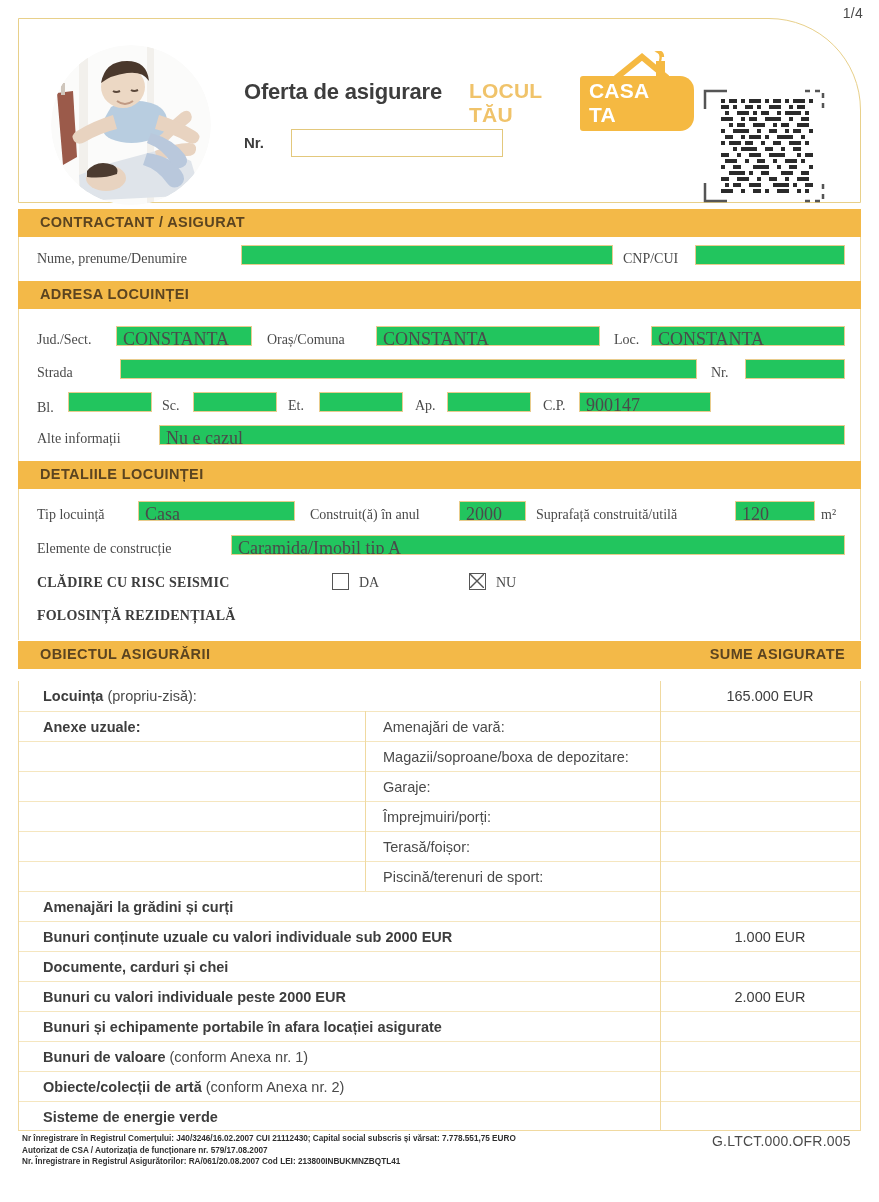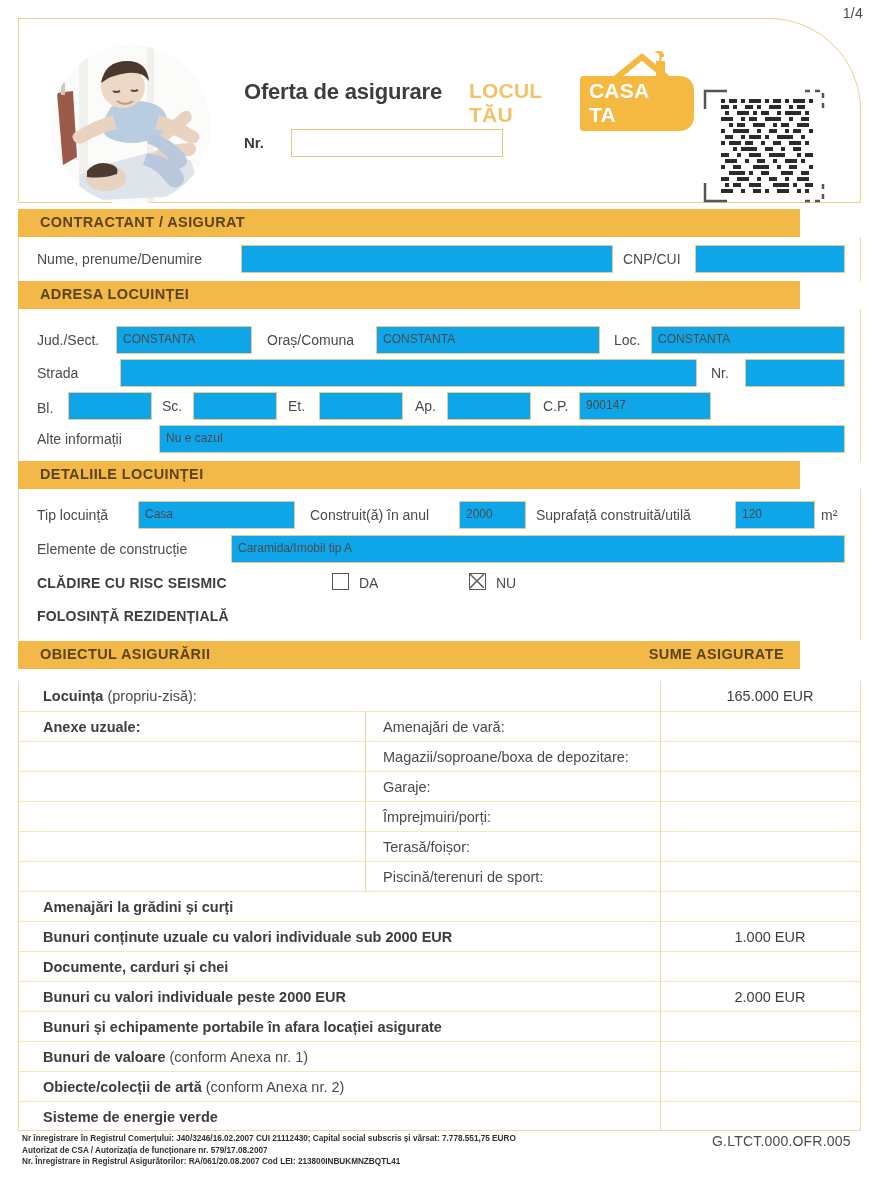--- a/index.html
+++ b/index.html
@@ -73,54 +73,55 @@
     position:absolute;left:225px;top:115px;
     font-size:15px;font-weight:bold;color:#3d3d3d;
   }
   .nr-box{
     position:absolute;left:272px;top:110px;width:212px;height:28px;
     border:1px solid #e3c87c;background:#fff;box-sizing:border-box;
   }
 
   
   .band{
-    position:absolute;left:18px;width:782px;height:28px;
+    position:absolute;left:18px;width:843px;height:28px;
     background:#f3b948;
     box-sizing:border-box;
   }
   .band-label{
     position:absolute;left:22px;top:5px;
     font-size:14.5px;font-weight:bold;color:#5b4420;
     letter-spacing:.4px;
   }
   .band-label.right{left:auto;right:16px;}
 
   
   .form-area{
     position:absolute;left:18px;width:843px;
     background:#fff;
     border-left:1px solid #f0d9a0;
     border-right:1px solid #f0d9a0;
     box-sizing:border-box;
+    font-family:Liberation Serif, serif;
   }
 
   .lbl{
     position:absolute;
     font-size:14px;color:#4a4a4a;
     white-space:nowrap;
   }
   .lbl.caps{font-weight:bold;color:#3d3d3d;letter-spacing:.2px;}
 
   .fbox{
     position:absolute;
     border:1px solid #e8cc8d;
-    background:#0ea5e9;
+    background:#22c55e;
     box-sizing:border-box;
-    height:28px;
-    font-size:12px;color:#4a4a4a;
+    height:20px;
+    font-size:18px;color:#4a4a4a;
     line-height:24px;
     padding-left:6px;
     white-space:nowrap;
     overflow:hidden;
   }
 
   
   .cbox{
     position:absolute;width:17px;height:17px;
     border:1.5px solid #555;box-sizing:border-box;background:#fff;

